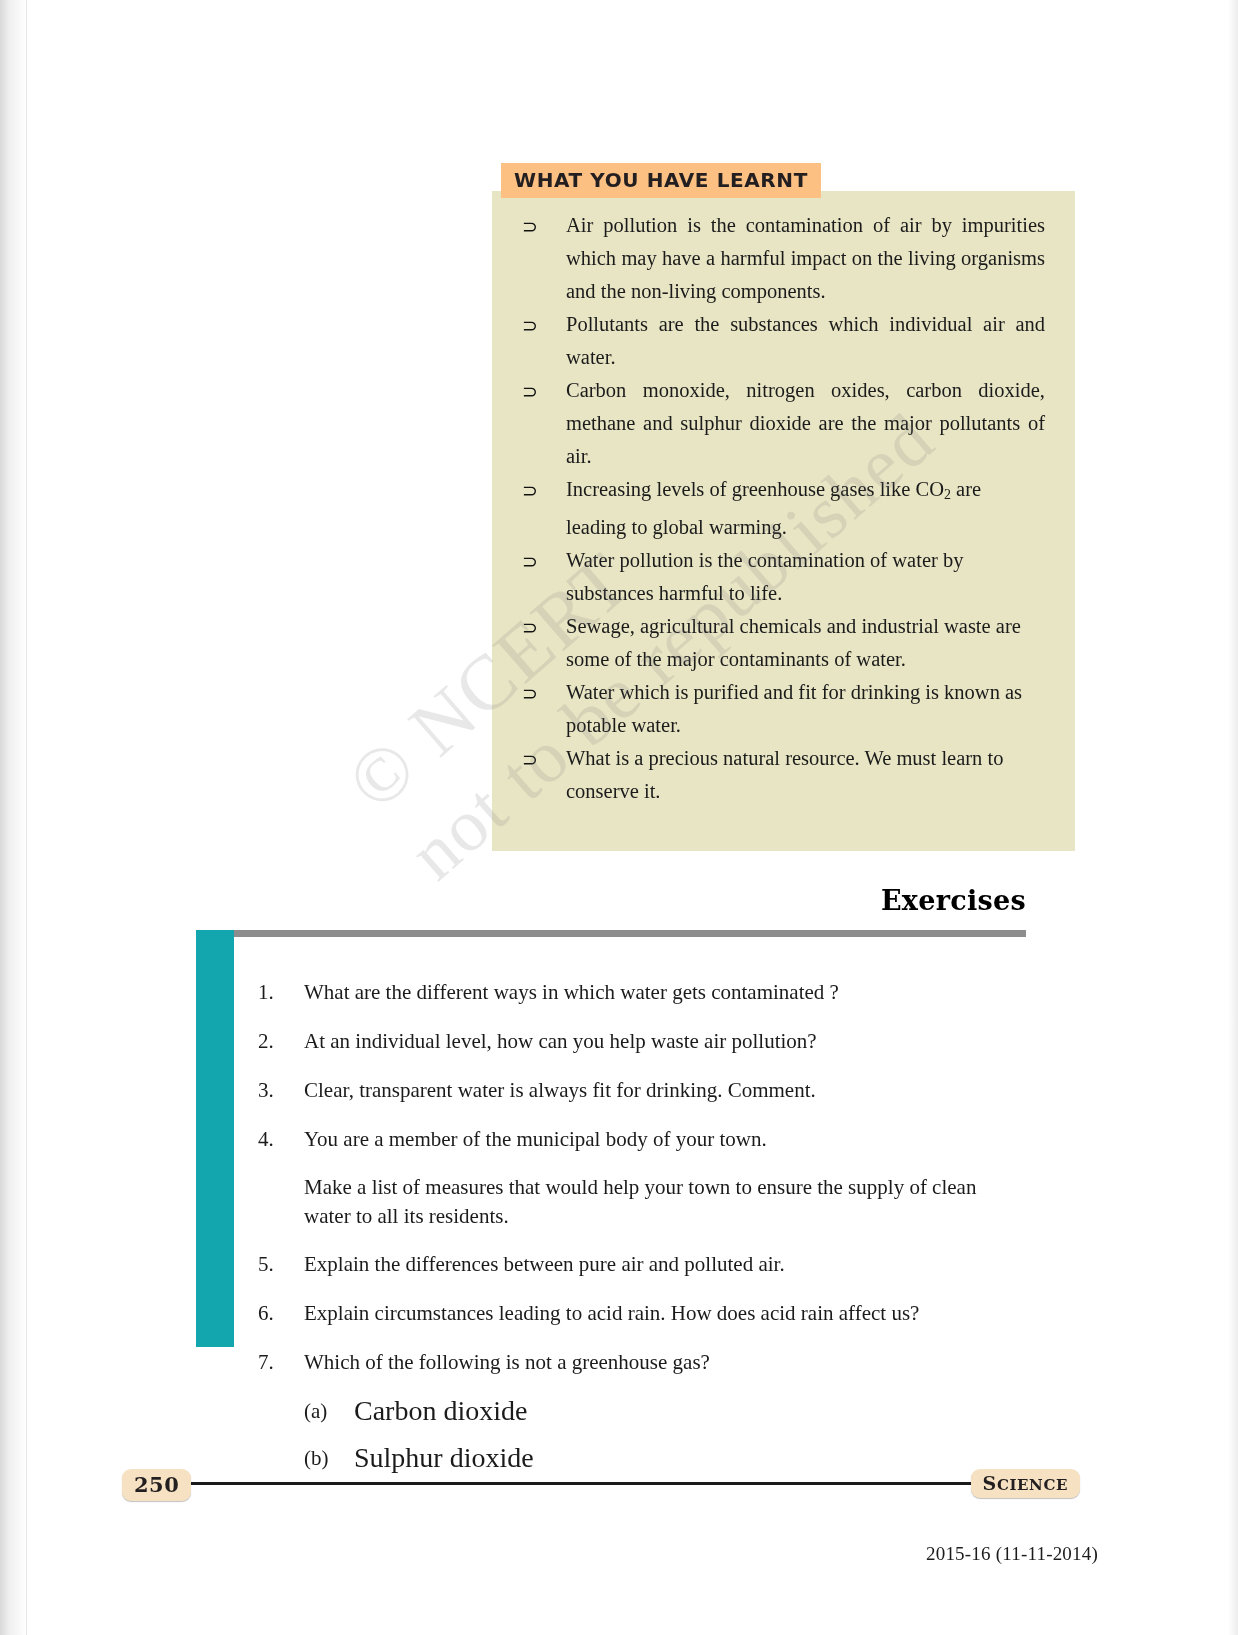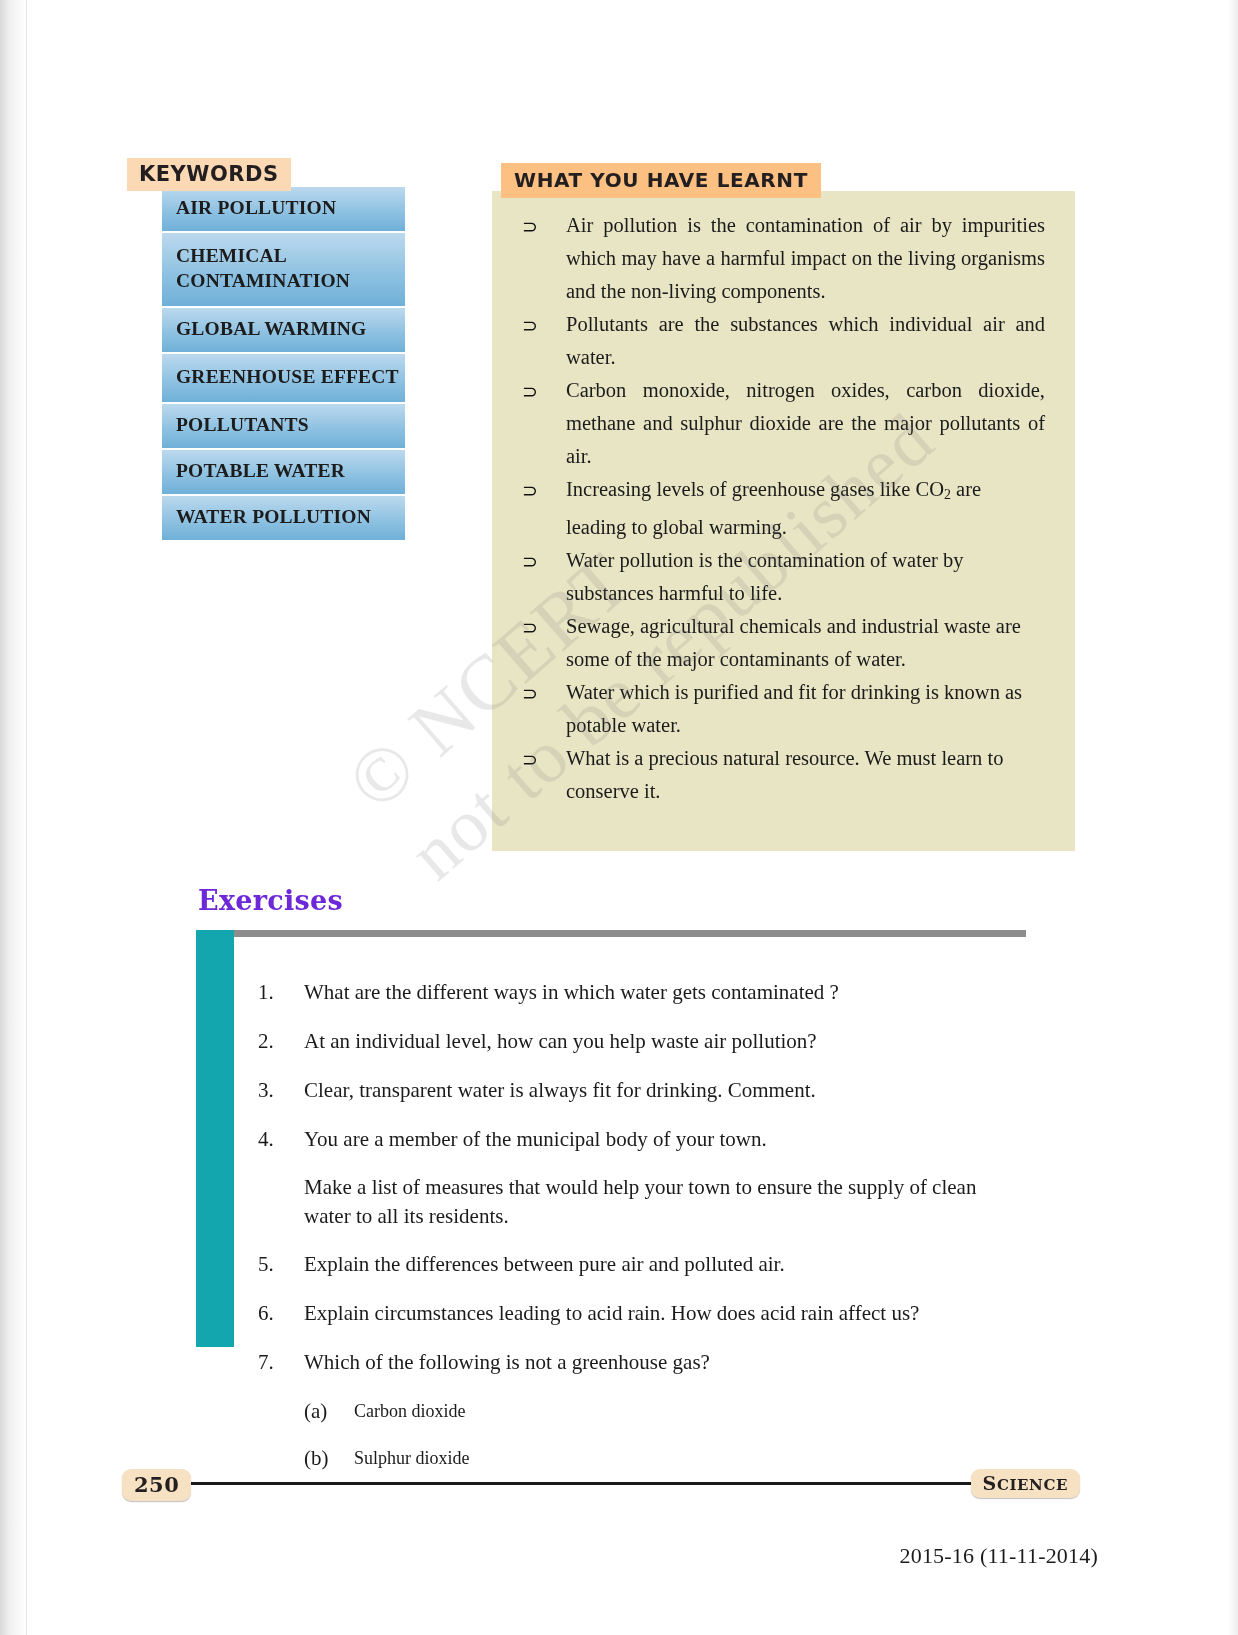--- a/index.html
+++ b/index.html
@@ -157,23 +157,24 @@
     position: absolute;
     left: 196px;
     top: 885px;
     width: 830px;
     z-index: 20;
   }
   .exercises-title {
     font-family: "DejaVu Serif", serif;
     font-weight: bold;
     font-size: 27px;
-    color: #6d28d9;
+    color: #000000;
     letter-spacing: 0.3px;
     padding-left: 2px;
+    text-align: right;
   }
   .exercises-rule {
     position: absolute;
     left: 38px;
     top: 45px;
     width: 792px;
     height: 7px;
     background: #8d8d8d;
   }
   .exercises-bar {
@@ -227,21 +228,21 @@
   }
   .opt-label {
     flex: 0 0 50px;
     font-family: "Liberation Serif", serif;
     font-size: 21px;
     line-height: 30px;
     color: #1b1b1b;
   }
   .opt-text {
     font-family: "Liberation Serif", serif;
-    font-size: 18px;
+    font-size: 28px;
     line-height: 30px;
     color: #1b1b1b;
   }
 
   
   .footer {
     position: absolute;
     left: 122px;
     top: 1467px;
     width: 958px;
@@ -277,47 +278,35 @@
     font-size: 15px;
     letter-spacing: 0.6px;
   }
   .footer-subject .sc-cap { font-size: 19px; }
 
   .print-date {
     position: absolute;
     right: 140px;
     top: 1543px;
     font-family: "Liberation Serif", serif;
-    font-size: 22px;
+    font-size: 19px;
     color: #1b1b1b;
     letter-spacing: 0.2px;
     z-index: 20;
   }
 </style>
 </head>
 <body>
 
 <div id="page">
 
   <div class="gutter-shadow"></div>
   <div class="gutter-line"></div>
   <div class="right-edge"></div>
 
-  <div class="keywords-block">
-    <div class="keywords-title">KEYWORDS</div>
-    <div class="keyword-list">
-      <div class="keyword-item">AIR POLLUTION</div>
-      <div class="keyword-item tall"><span>CHEMICAL CONTAMINATION</span></div>
-      <div class="keyword-item">GLOBAL WARMING</div>
-      <div class="keyword-item tall"><span>GREENHOUSE EFFECT</span></div>
-      <div class="keyword-item">POLLUTANTS</div>
-      <div class="keyword-item">POTABLE WATER</div>
-      <div class="keyword-item">WATER POLLUTION</div>
-    </div>
-  </div>
 
   <div class="learnt-block">
     <div class="learnt-title">WHAT YOU HAVE LEARNT</div>
     <div class="learnt-panel">
 
       <div class="learnt-item">
         <span class="learnt-bullet">⊃</span>
         <span class="learnt-text">Air pollution is the contamination of air by impurities which may have a harmful impact on the living organisms and the non-living components.</span>
       </div>
 

